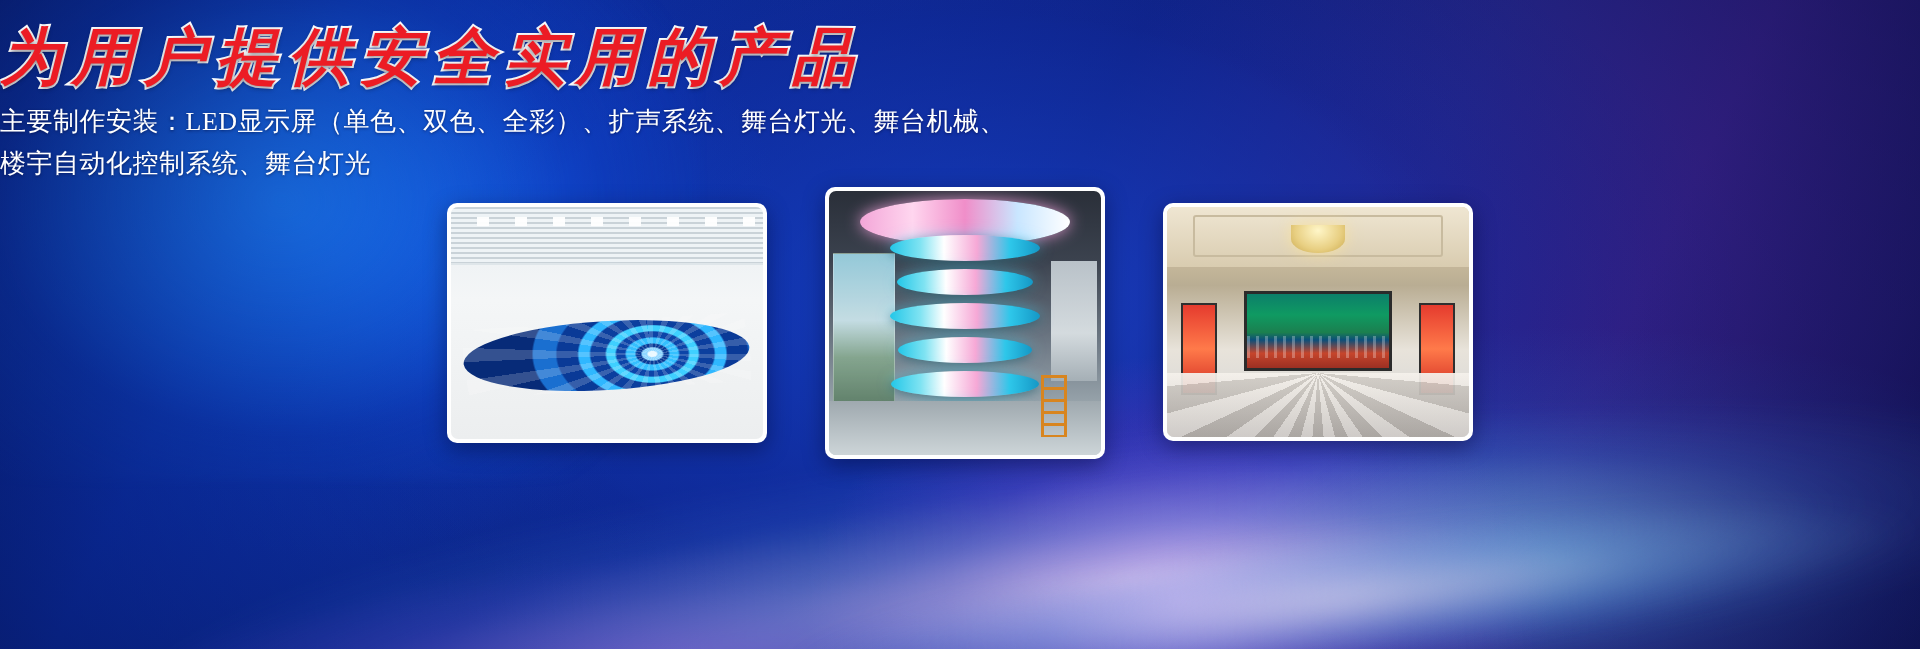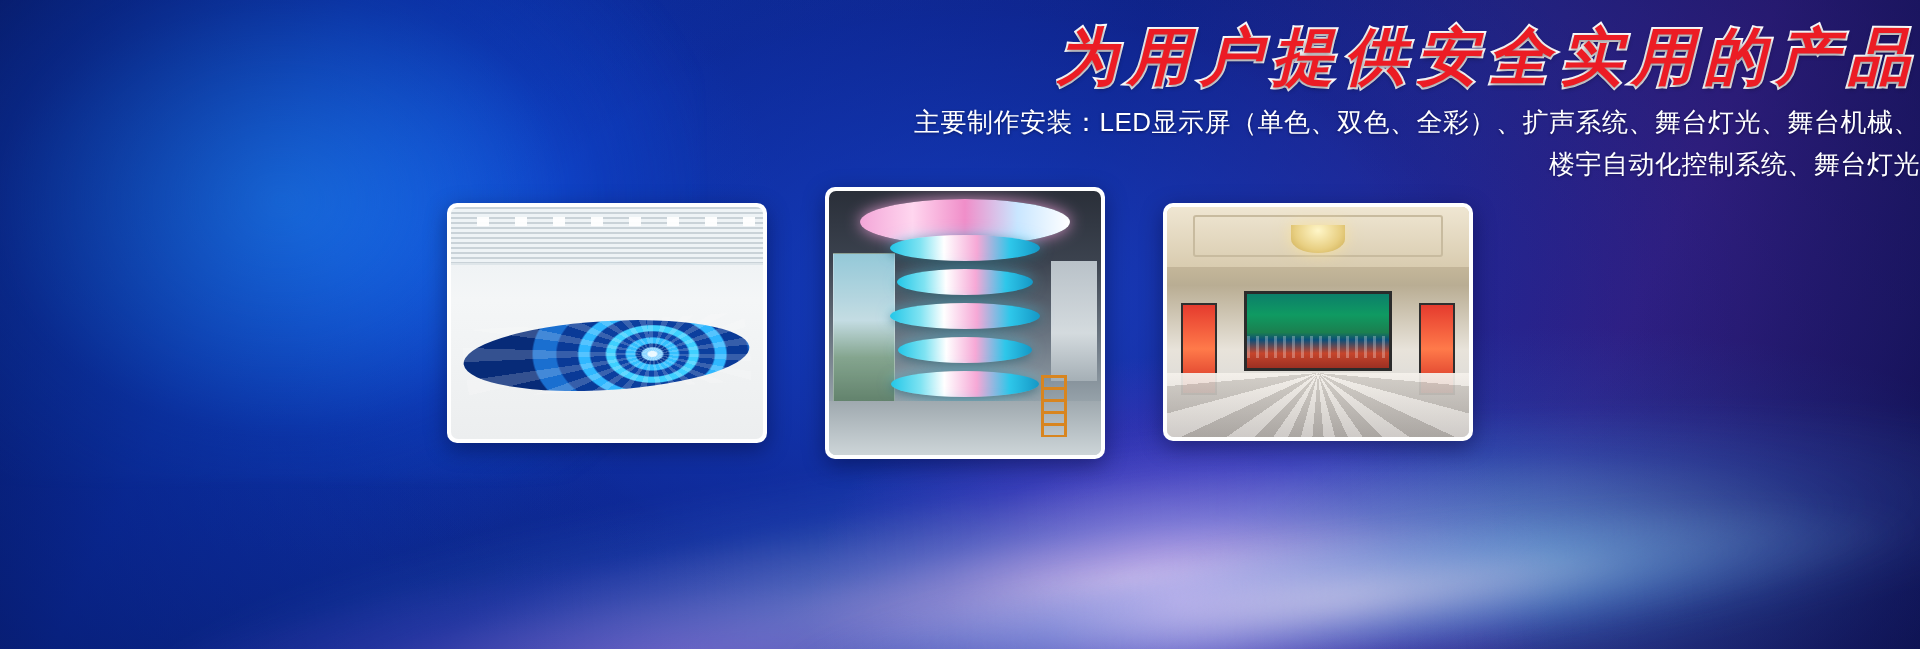--- a/index.html
+++ b/index.html
@@ -36,37 +36,37 @@
     position:absolute; left:30%; bottom:-40px; width:80%; height:180px;
     background: radial-gradient(ellipse 50% 50% at 50% 50%, rgba(255,255,255,.50) 0%, rgba(160,220,255,.22) 40%, rgba(0,0,0,0) 75%);
     transform:rotate(-7deg); filter:blur(10px); pointer-events:none;
   }
   .glow-left {
     position:absolute; left:-60px; top:-140px; width:760px; height:620px;
     background:radial-gradient(ellipse at 45% 55%, rgba(30,130,255,.80) 0%, rgba(18,80,220,.30) 48%, rgba(0,0,0,0) 76%);
     filter:blur(4px); pointer-events:none;
   }
 
-  .content { position:relative; z-index:5; width:100%; text-align:right; }
+  .content { position:relative; z-index:5; width:100%; text-align:left; }
 
   .headline {
     margin-top:24px;
     font-family:"DejaVu Serif","Liberation Serif",serif;
     font-size:62px; font-weight:700; font-style:italic;
     letter-spacing:10px;
     color:#ec1c24;
     -webkit-text-stroke:4px #ffffff;
     paint-order:stroke fill;
     text-shadow:0 2px 5px rgba(0,0,10,.45);
     line-height:1.08;
     white-space:nowrap;
   }
 
   .sub { margin-top:10px; color:#ffffff; font-size:26px; line-height:1.62;
-         letter-spacing:.5px; text-shadow:0 1px 3px rgba(0,0,40,.5); }
+         letter-spacing:.5px; text-shadow:0 1px 3px rgba(0,0,40,.5);font-family:Liberation Serif, serif; }
   .sub-line { white-space:nowrap; }
 
   .gallery { position:relative; z-index:5; margin-top:18px;
              display:flex; justify-content:center; align-items:flex-start; gap:58px; }
 
   .card { background:#fff; border-radius:10px; padding:4px;
           box-shadow:0 6px 22px rgba(0,0,30,.40); overflow:hidden; }
   .card .shot { border-radius:7px; overflow:hidden; position:relative; display:block; }
 
   .card-a .shot { width:312px; height:232px; }

